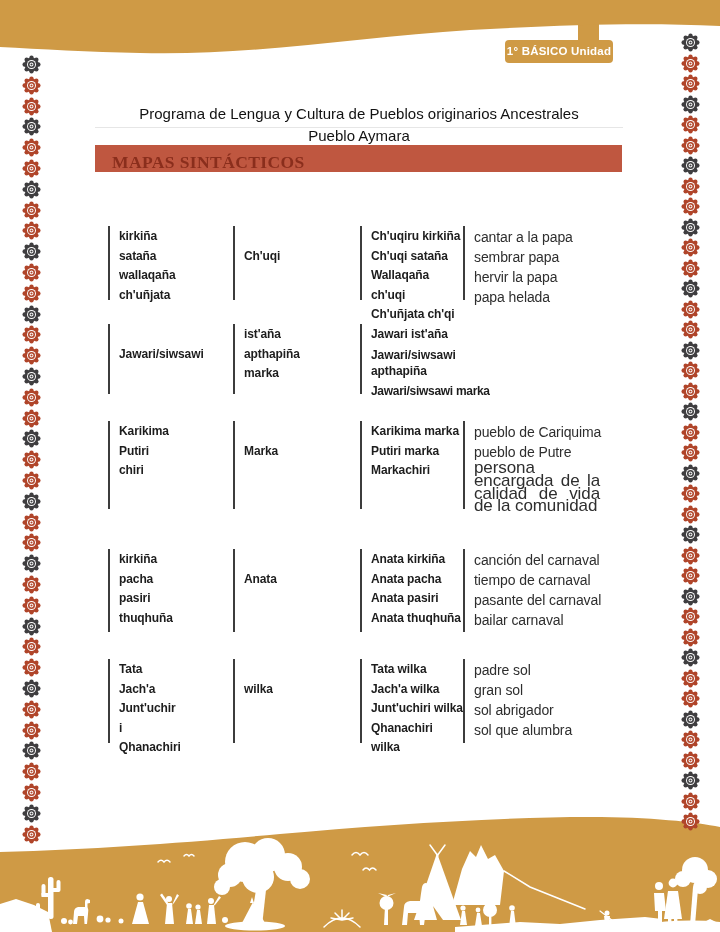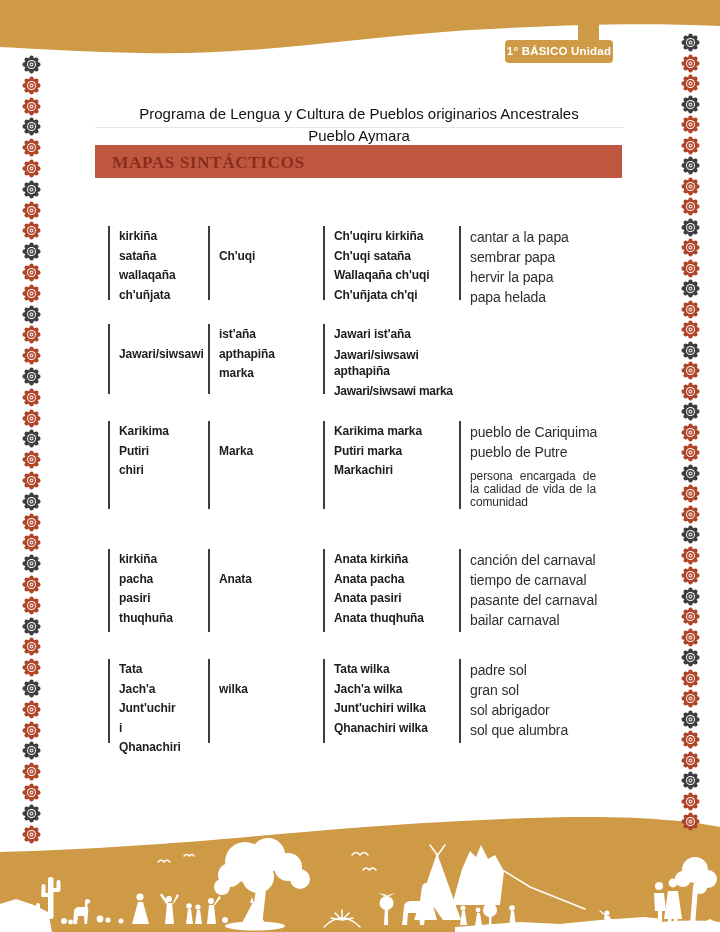--- a/index.html
+++ b/index.html
@@ -15,42 +15,42 @@
          background:var(--gold);border-radius:4px;color:#fff;text-align:center;
          font-weight:bold;font-size:11.5px;line-height:23px;letter-spacing:.2px;}
 
   
   .med{position:absolute;width:19px;height:19px;z-index:4;}
 
   
   .doc-title{position:absolute;left:95px;top:75px;width:528px;text-align:center;
              font-weight:normal;font-size:15px;line-height:22px;color:#121212;margin-top:28px;}
   .divider{position:absolute;left:95px;top:127px;width:528px;height:1px;background:#e6e6e6;}
-  .section-bar{position:absolute;left:95px;top:145px;width:527px;height:33px;
+  .section-bar{position:absolute;left:95px;top:145px;width:527px;height:27px;
                background:var(--bar-bg);}
   .section-bar span{display:block;padding-left:17px;font-family:"Liberation Serif",serif;
                     font-weight:bold;font-size:17.5px;line-height:34px;
                     color:var(--bar-text);letter-spacing:.4px;}
 
   
   .group{position:absolute;left:108px;display:flex;align-items:stretch;}
   .g0{top:226px;height:74px}
   .g1{top:324px;height:70px}
   .g2{top:421px;height:88px}
   .g3{top:549px;height:83px}
   .g4{top:659px;height:84px}
   .col{border-left:2px solid #3c3c3c;padding:1px 0 0 9px;box-sizing:border-box;}
-  .col1{width:100px}.col2{width:115px}.col3{width:136px}.col4{width:140px}
+  .col1{width:125px}.col2{width:127px}.col3{width:103px}.col4{width:140px}
   .item{font-weight:bold;font-size:12px;line-height:19.5px;color:#1d1d1d;letter-spacing:-.1px;}
   .col4 .item{font-weight:normal;font-size:14px;line-height:20px;color:#2e2e2e;}
   .v-offset{padding-top:21px;}
   .g1 .col3 .item:nth-child(2){line-height:16px;margin:2px 0 3px;}
   .g1 .col3 .item:nth-child(3){white-space:nowrap;letter-spacing:-.3px;}
   .g1 .col4 .item:nth-child(3){margin-top:15px;}
-  .g2 .col4 .item:nth-child(3){font-size:12px;line-height:12.8px;text-align:justify;padding-right:3px;margin-top:8px;}
+  .g2 .col4 .item:nth-child(3){font-size:17px;line-height:12.8px;text-align:justify;padding-right:3px;}
 
   
   .bottom-band{position:absolute;left:0;top:807px;z-index:3;}
   .bottom-band .gold{fill:var(--gold);}
   .bottom-band .w{fill:#ffffff;}
   .bottom-band .ws{fill:none;stroke:#ffffff;stroke-width:1.5;stroke-linecap:round;}
 </style>
 </head>
 <body>
 

